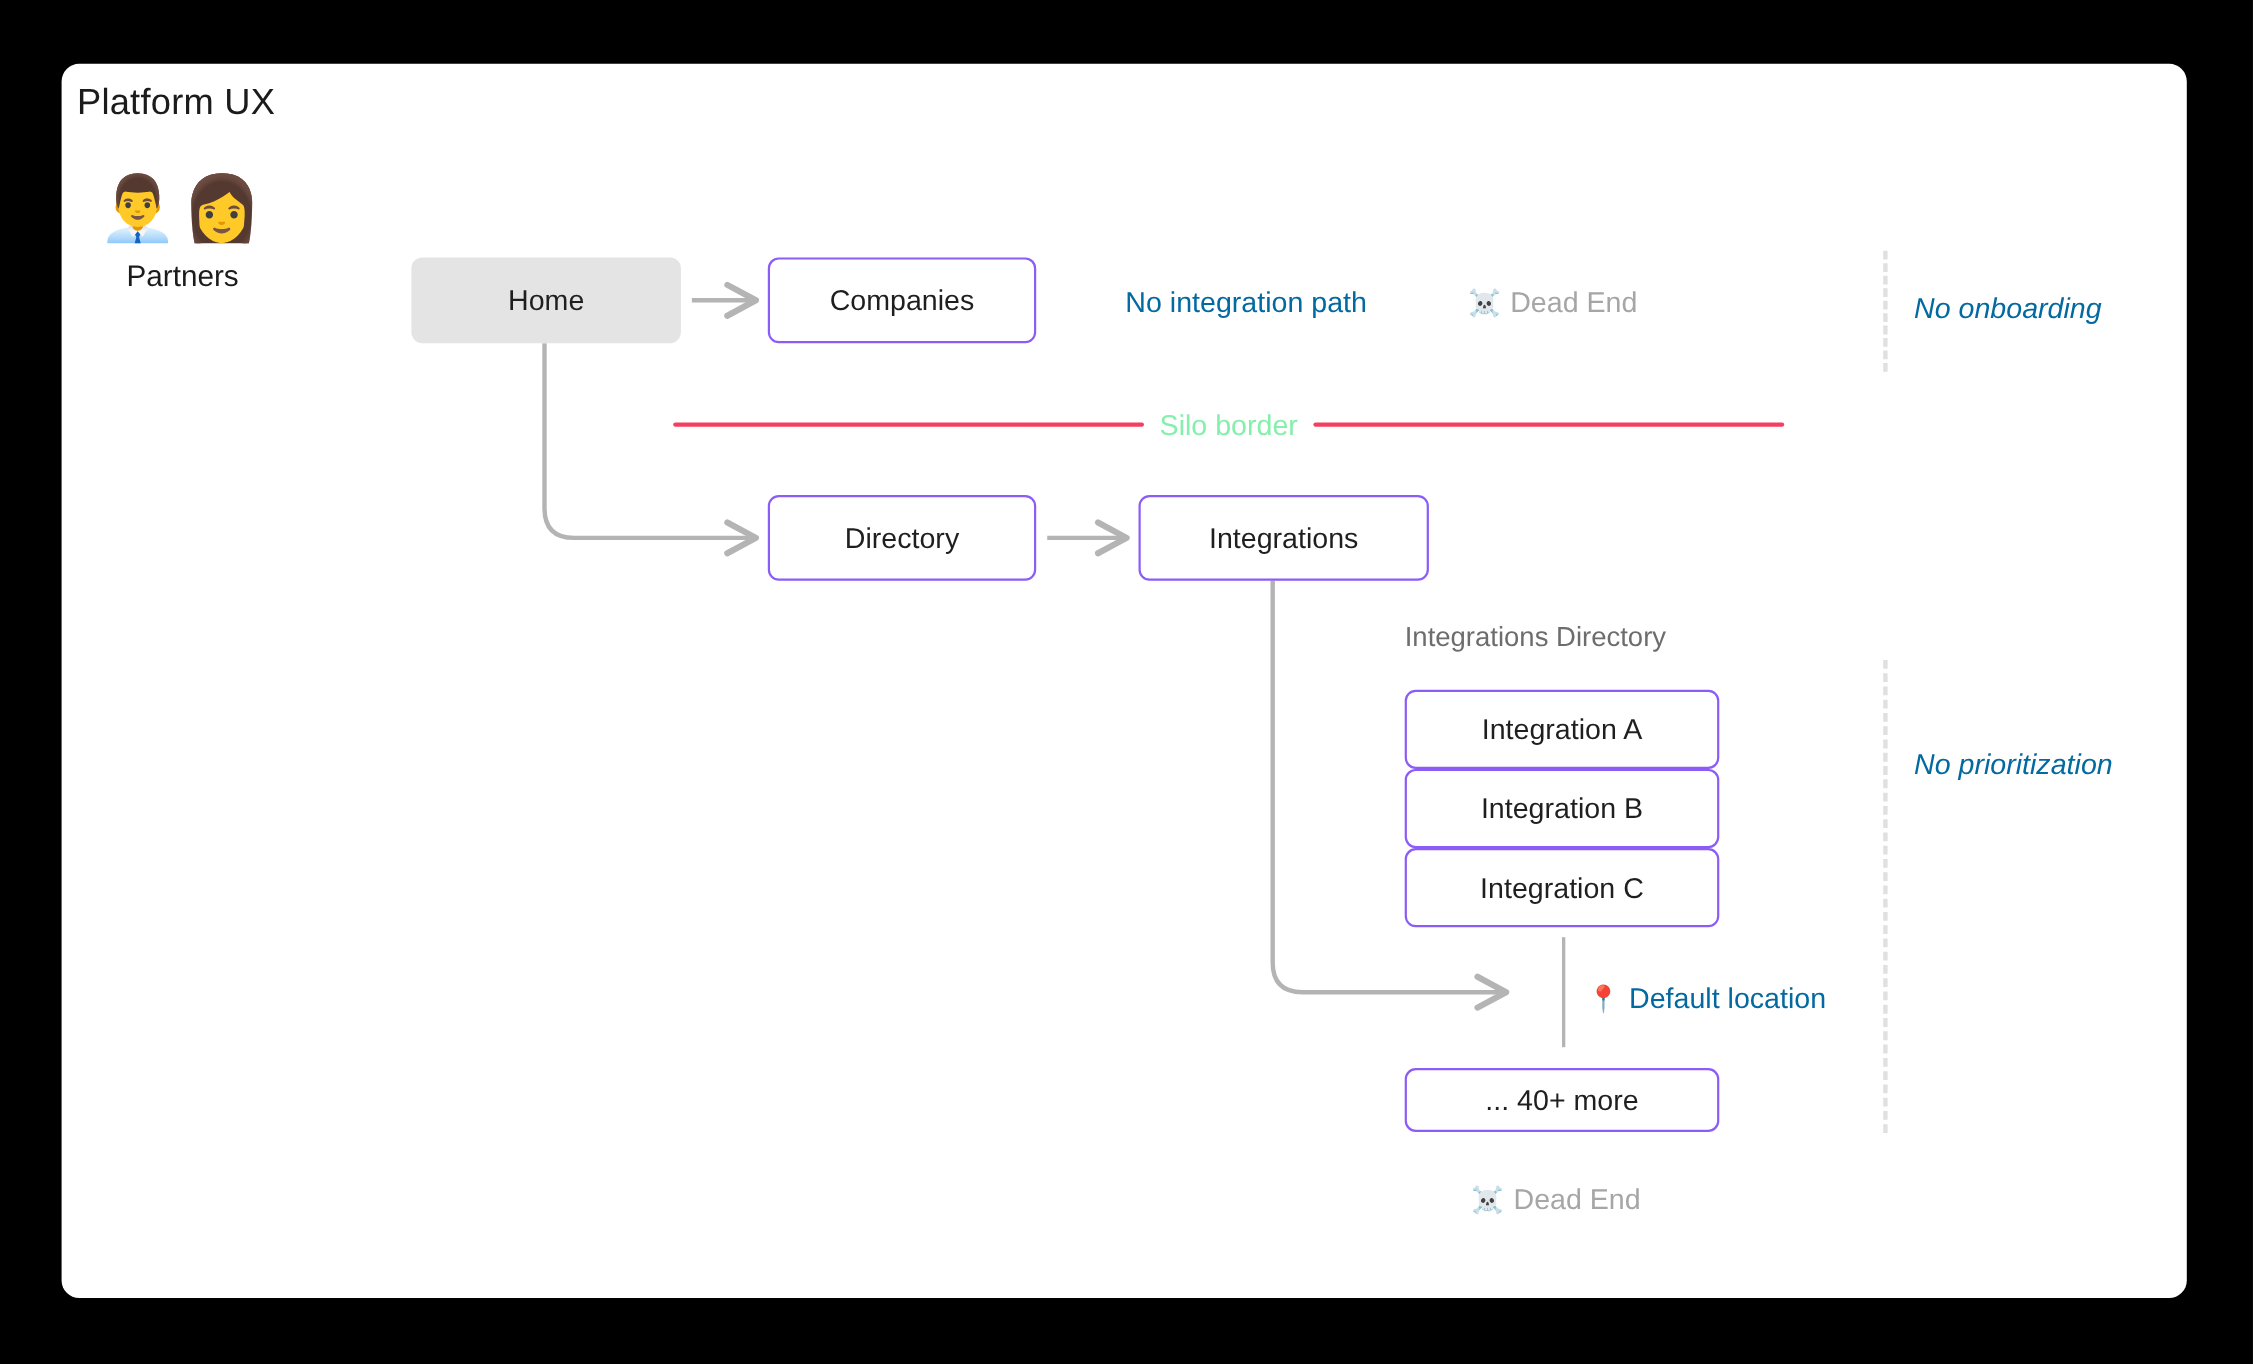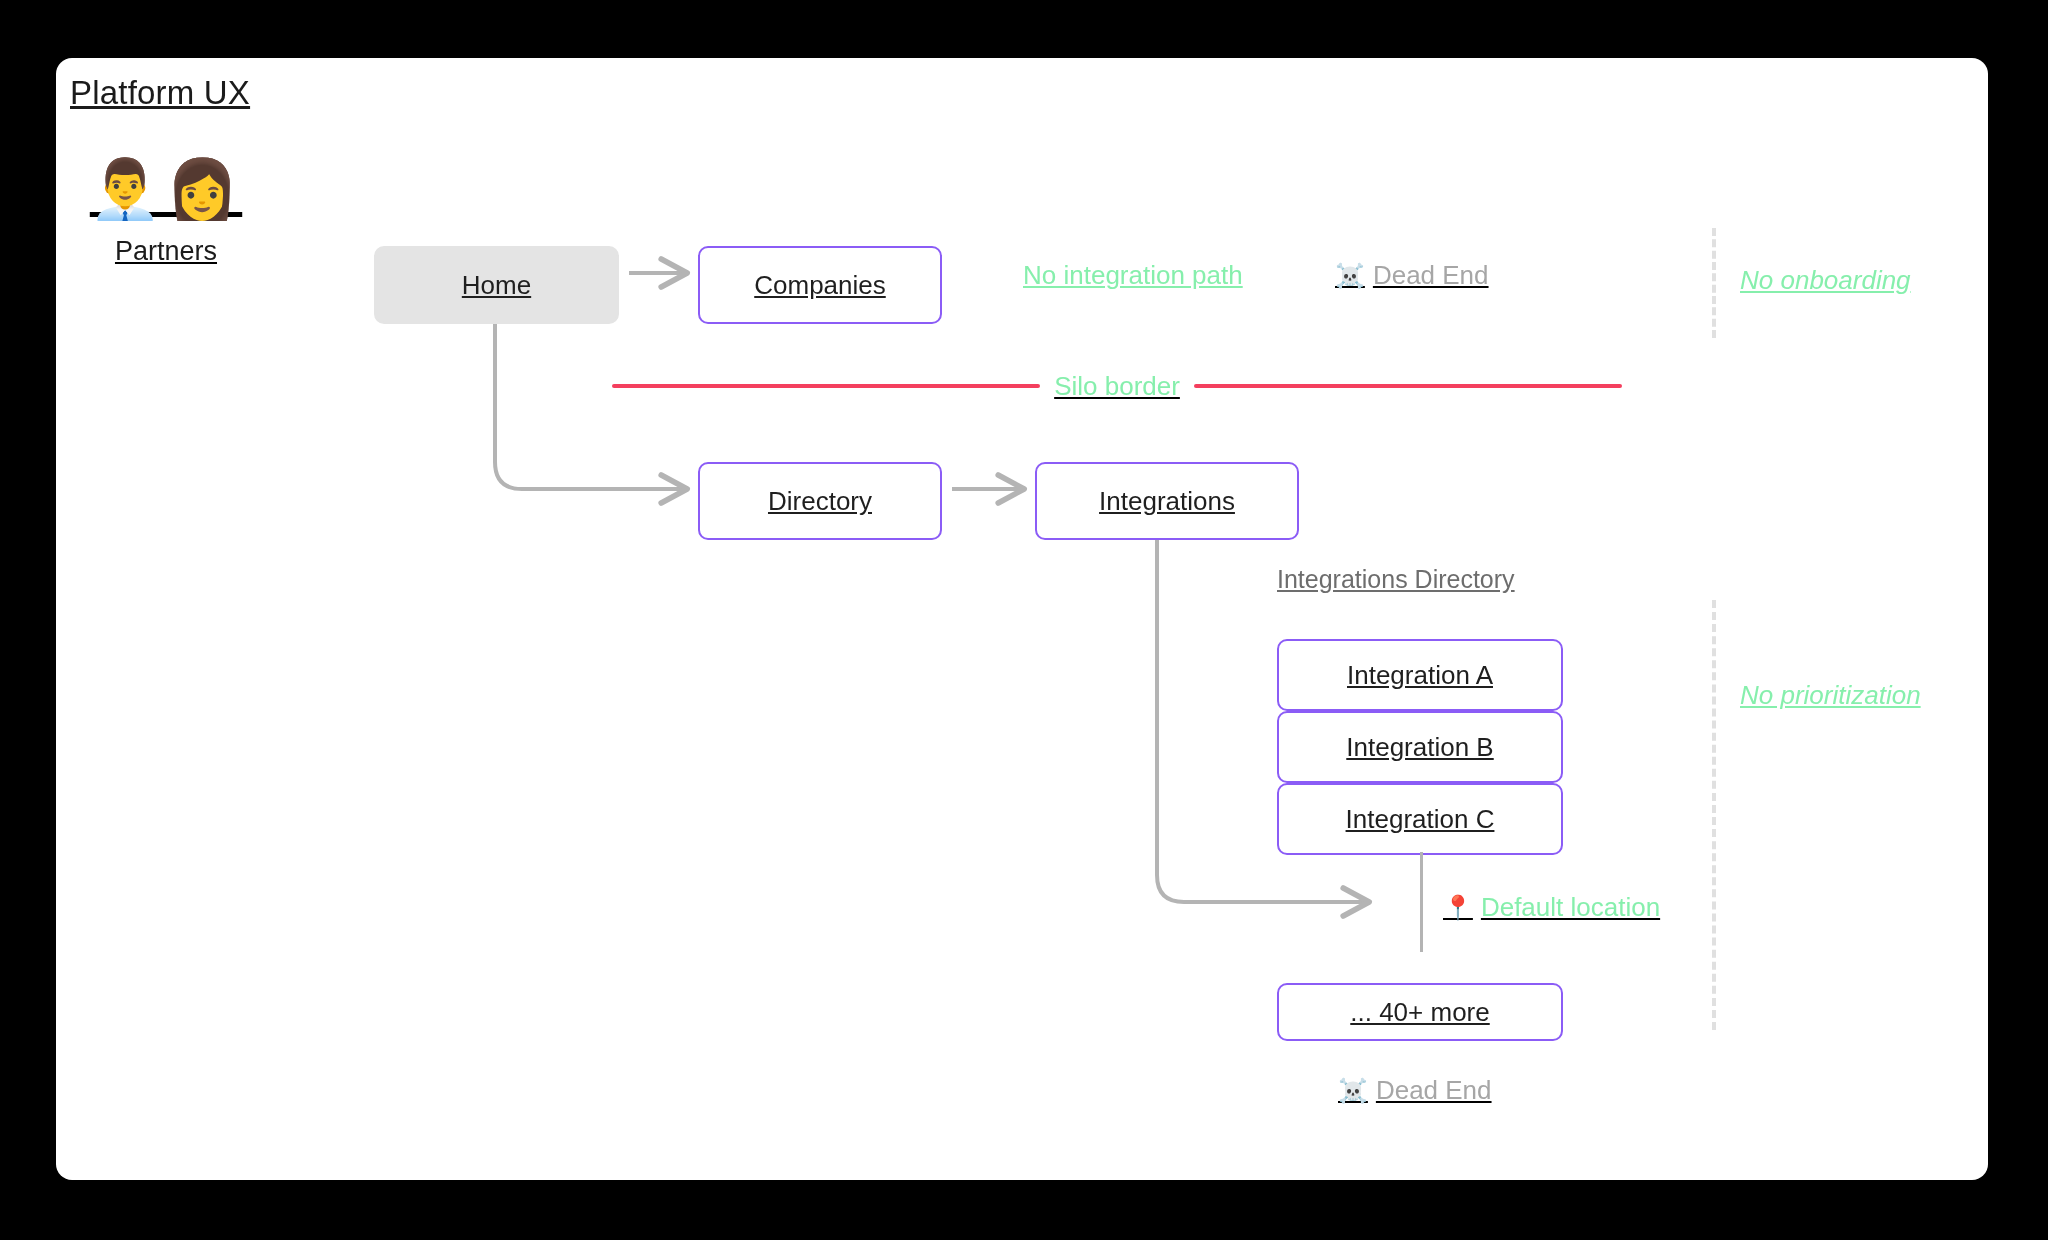--- a/index.html
+++ b/index.html
@@ -15,21 +15,21 @@
   }
   #canvas {
     position: absolute;
     left: 56px;
     top: 58px;
     width: 1932px;
     height: 1122px;
     background: #ffffff;
     border-radius: 16px;
   }
-  .abs { position: absolute; text-decoration: underline; }
+  .abs { position: absolute; }
 
   #page-title {
     left: 70px;
     top: 74px;
     font-size: 33px;
     color: #1b1b1b;
     letter-spacing: 0.2px;
     white-space: nowrap;
   }
 
@@ -51,41 +51,40 @@
   .node {
     box-sizing: border-box;
     border: 2px solid #8b5cf6;
     border-radius: 10px;
     background: #ffffff;
     display: flex;
     align-items: center;
     justify-content: center;
     font-size: 26px;
     color: #1f1f1f;
-    margin-top: 12px;
   }
   .node.filled {
     background: #e4e4e4;
     border-color: #e4e4e4;
   }
 
   #node-home        { left: 374px;  top: 234px; width: 245px; height: 78px; }
   #node-companies   { left: 698px;  top: 234px; width: 244px; height: 78px; }
   #node-settings    { left: 698px;  top: 450px; width: 244px; height: 78px; }
   #node-integrations{ left: 1035px; top: 450px; width: 264px; height: 78px; }
 
   #node-int-a { left: 1277px; top: 627px; width: 286px; height: 72px; }
   #node-int-b { left: 1277px; top: 699px; width: 286px; height: 72px; }
   #node-int-c { left: 1277px; top: 771px; width: 286px; height: 72px; }
   #node-more  { left: 1277px; top: 971px; width: 286px; height: 58px; }
 
   
   .red-note {
     font-size: 26px;
-    color: #86efac;
+    color: #0369a1;
     white-space: nowrap;
   }
   .red-note.italic { font-style: italic; }
   .gray-note {
     font-size: 26px;
     color: #a6a6a6;
     white-space: nowrap;
   }
   .gray-heading {
     font-size: 25px;

